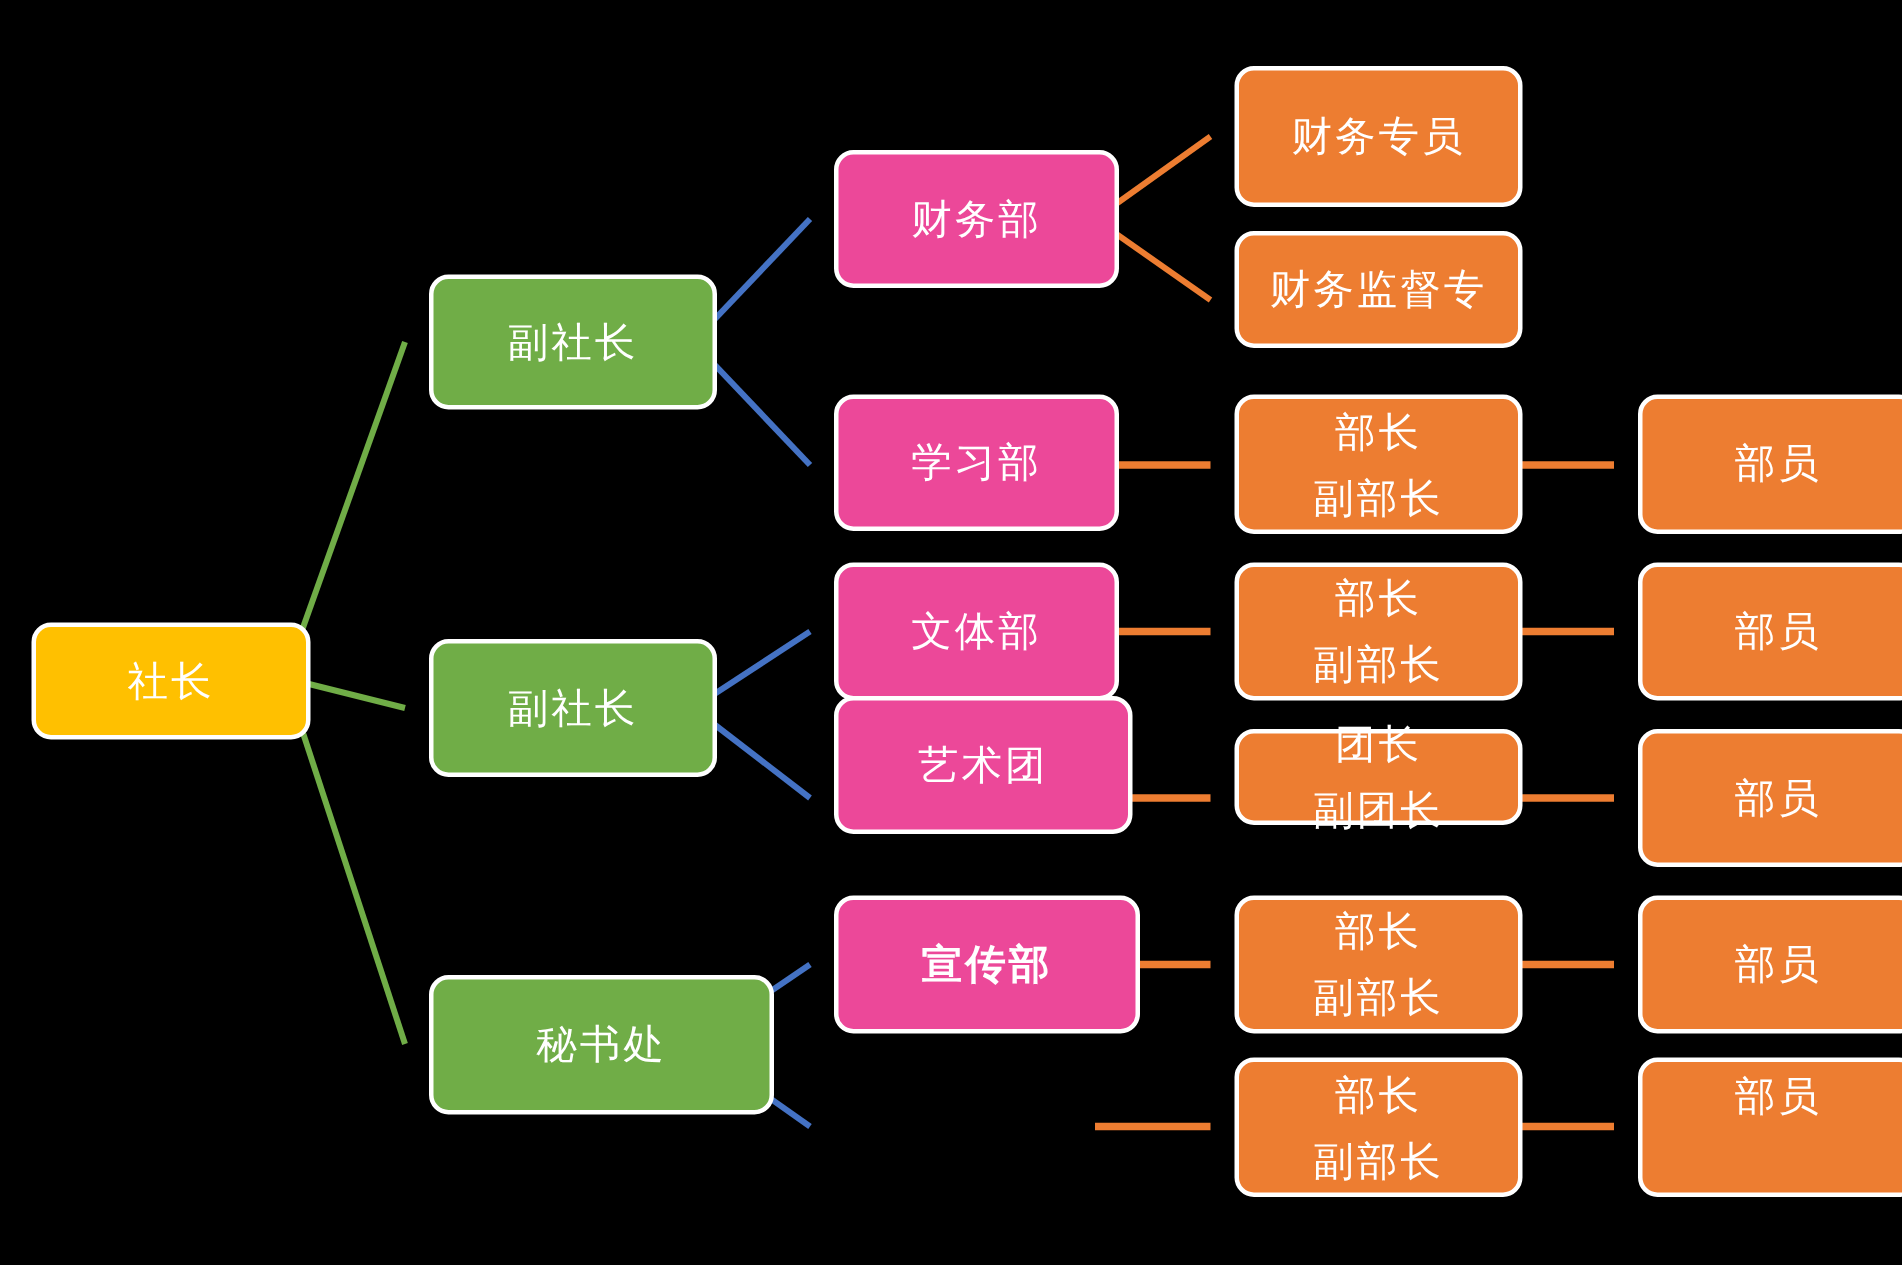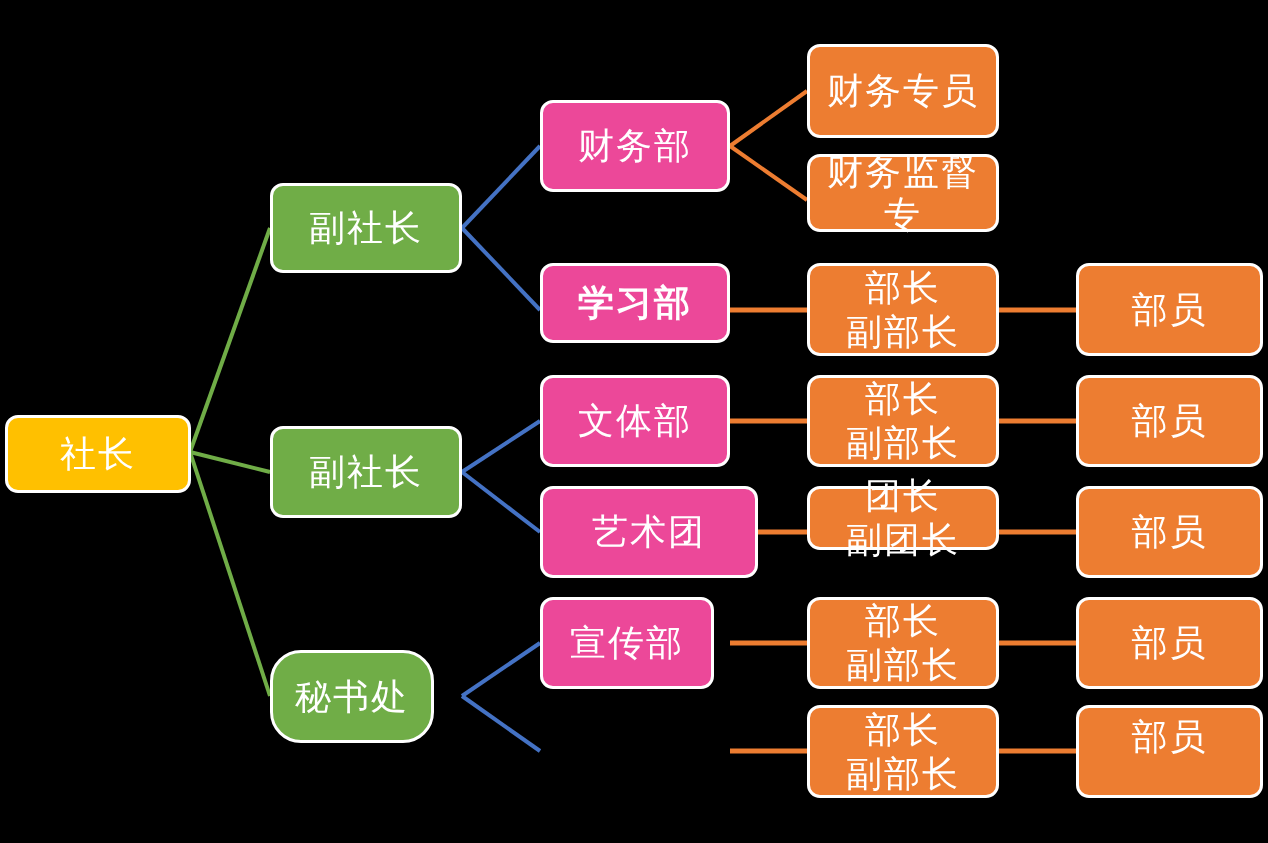--- a/index.html
+++ b/index.html
@@ -20,29 +20,29 @@
     left: 0; top: 0;
     width: 1268px;
     height: 843px;
   }
   .node {
     position: absolute;
     box-sizing: border-box;
     border: 3px solid #ffffff;
     border-radius: 13px;
     color: #ffffff;
-    font-size: 36px;
+    font-size: 27px;
     font-weight: 400;
     display: flex;
     flex-direction: column;
     align-items: center;
     justify-content: center;
-    text-align: center;
     letter-spacing: 2px;
     line-height: 1.2;
+    margin-left: 16px;
   }
   .node span { display: block; }
   .two-line span { line-height: 44px; }
   .align-top { justify-content: flex-start; padding-top: 7px; }
   .fill-president { background: #FFC000; }
   .fill-vice      { background: #70AD47; }
   .fill-dept      { background: #ec4899; }
   .fill-role      { background: #ED7D31; }
 </style>
 </head>
@@ -81,37 +81,37 @@
   <div class="node fill-president" style="left:5px; top:415px; width:186px; height:78px;">
     <span>社长</span>
   </div>
 
   <div class="node fill-vice" style="left:270px; top:183px; width:192px; height:90px;">
     <span>副社长</span>
   </div>
   <div class="node fill-vice" style="left:270px; top:426px; width:192px; height:92px;">
     <span>副社长</span>
   </div>
-  <div class="node fill-vice" style="left:270px; top:650px; width:164px; height:93px;border-radius:31px;">
+  <div class="node fill-vice" style="left:270px; top:650px; width:230px; height:93px;">
     <span>秘书处</span>
   </div>
 
   <div class="node fill-dept" style="left:540px; top:100px; width:190px; height:92px;">
     <span>财务部</span>
   </div>
-  <div class="node fill-dept" style="left:540px; top:263px; width:190px; height:80px;font-weight:bold;">
+  <div class="node fill-dept" style="left:540px; top:263px; width:190px; height:91px;">
     <span>学习部</span>
   </div>
   <div class="node fill-dept" style="left:540px; top:375px; width:190px; height:92px;">
     <span>文体部</span>
   </div>
-  <div class="node fill-dept" style="left:540px; top:486px; width:218px; height:92px;">
+  <div class="node fill-dept" style="left:540px; top:464px; width:199px; height:92px;">
     <span>艺术团</span>
   </div>
-  <div class="node fill-dept" style="left:540px; top:597px; width:174px; height:92px;">
+  <div class="node fill-dept" style="left:540px; top:597px; width:204px; height:92px;font-weight:bold;">
     <span>宣传部</span>
   </div>
 
   <div class="node fill-role" style="left:807px; top:44px; width:192px; height:94px;">
     <span>财务专员</span>
   </div>
   <div class="node fill-role" style="left:807px; top:154px; width:192px; height:78px;">
     <span>财务监督专</span>
   </div>
   <div class="node fill-role two-line" style="left:807px; top:263px; width:192px; height:93px;">

